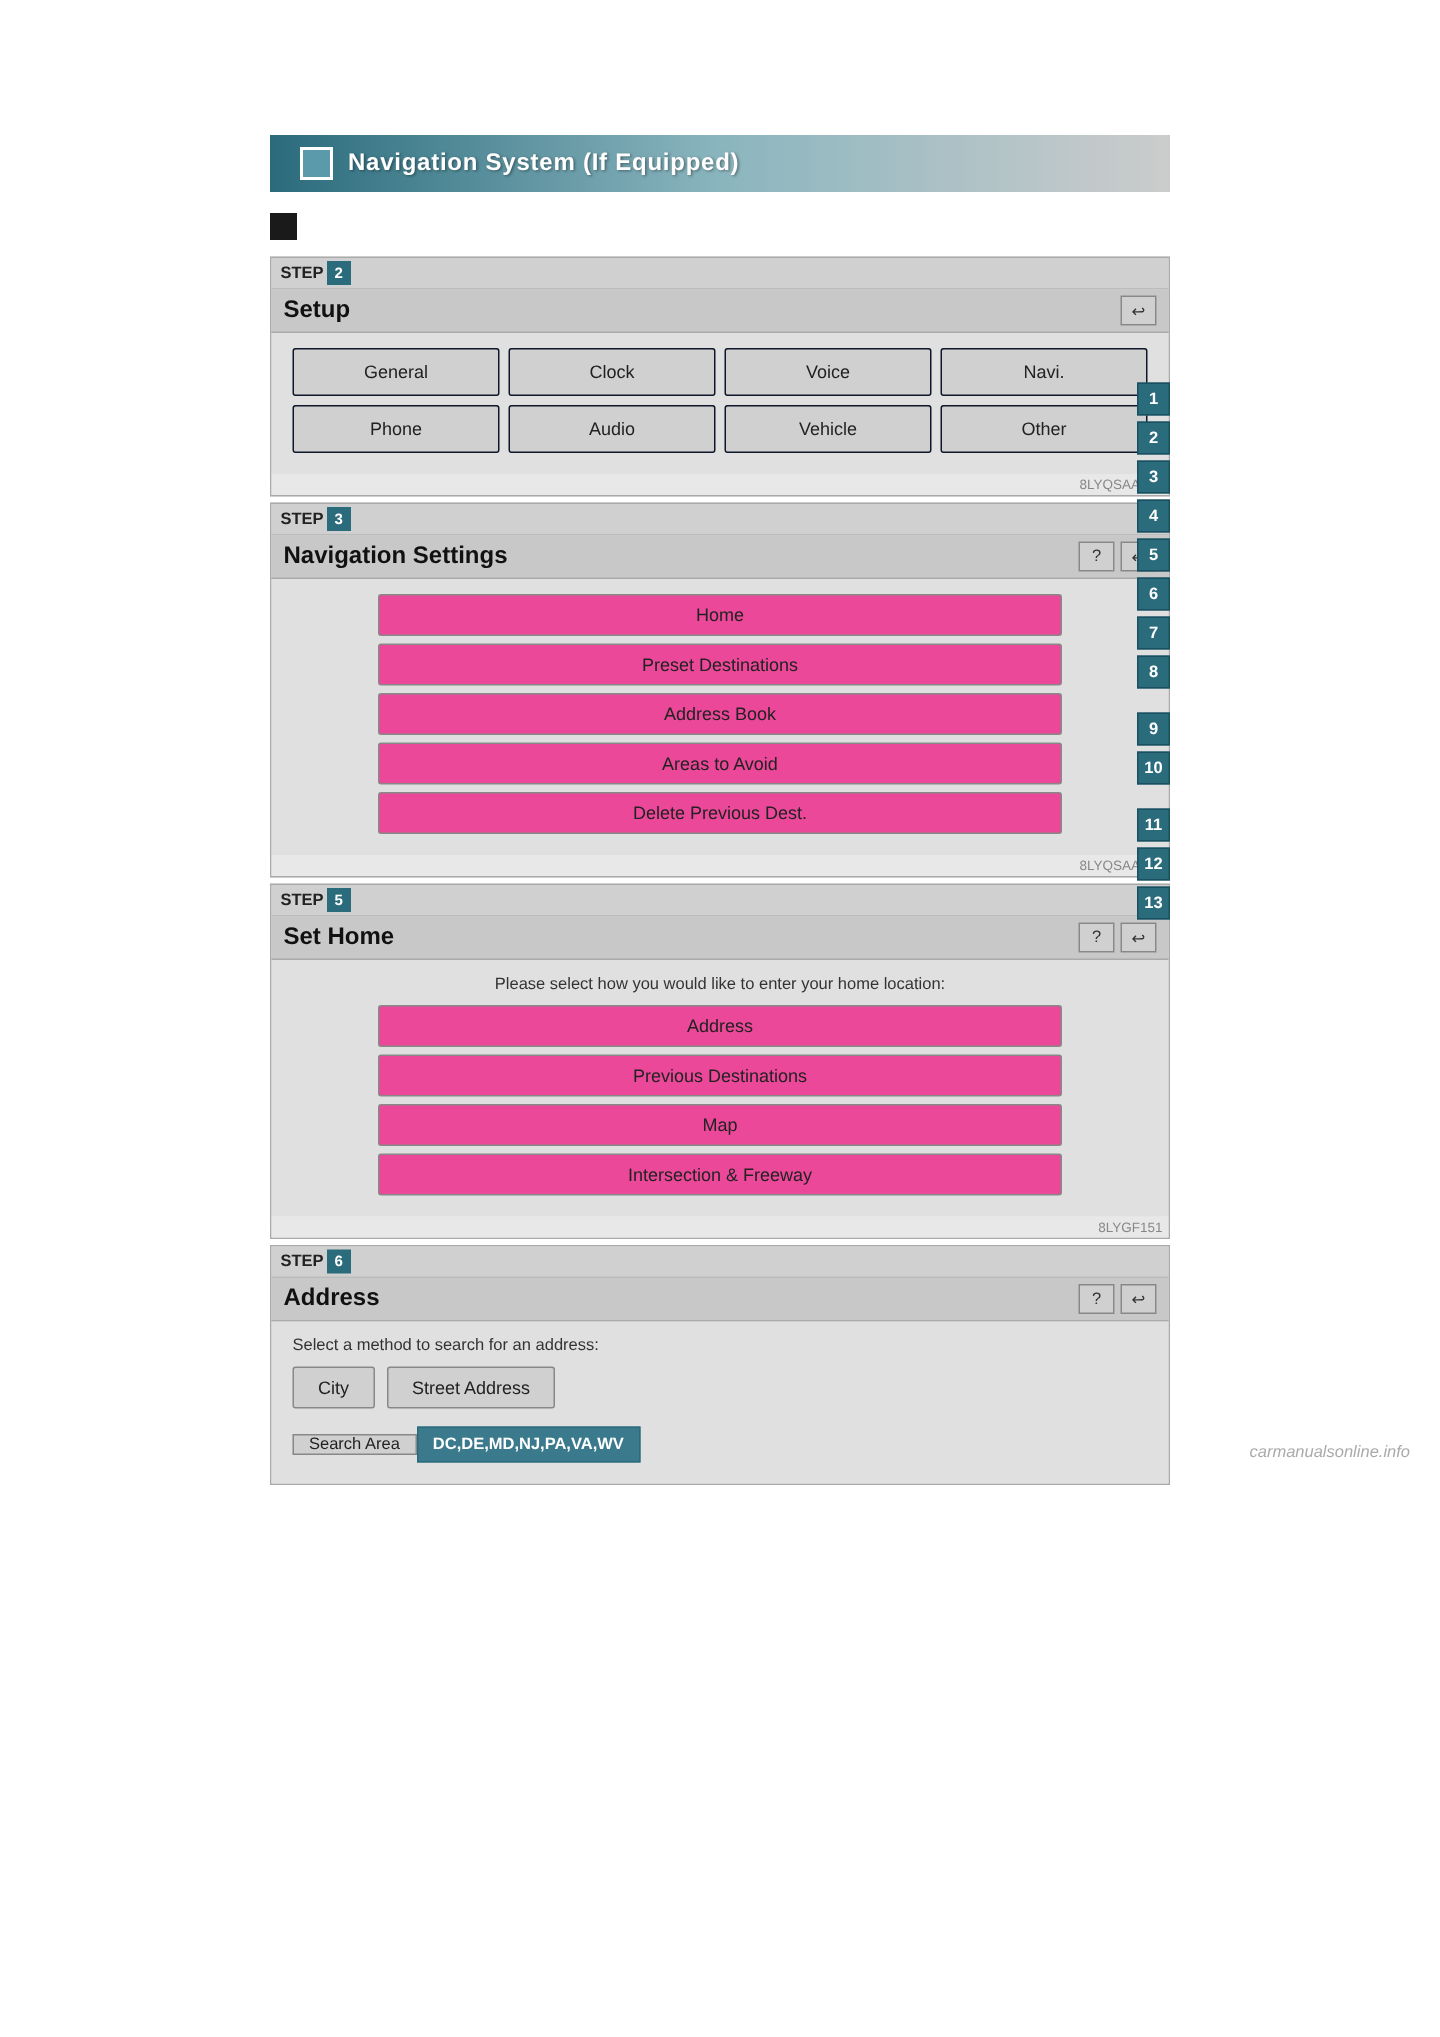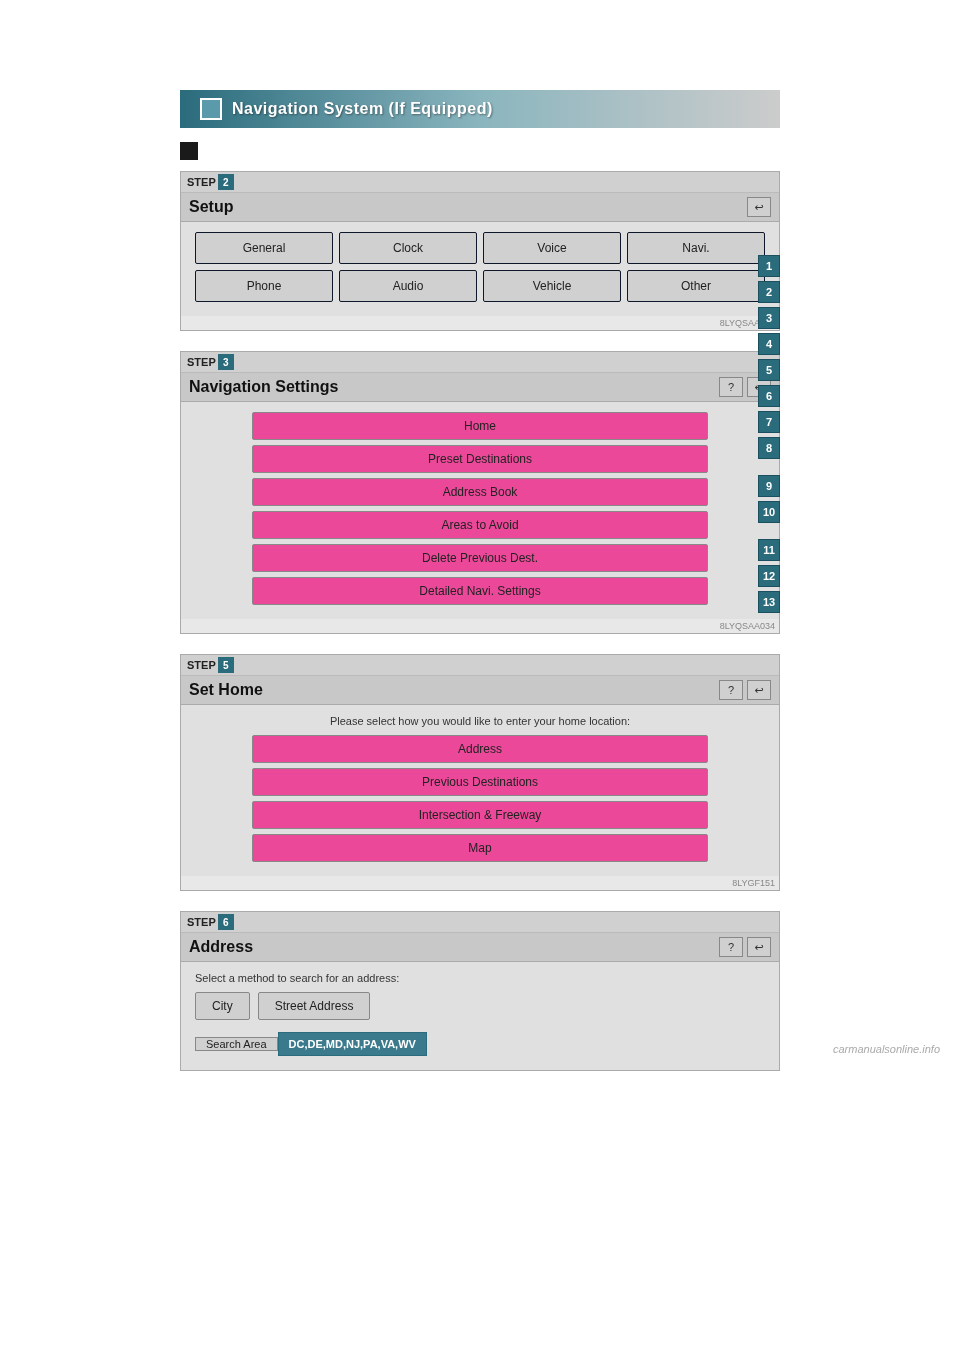--- a/index.html
+++ b/index.html
@@ -70,21 +70,21 @@
     }
     .badge-gap {
       height: 8px;
     }
 
     
     .panels-container {
       margin: 0 180px;
       display: flex;
       flex-direction: column;
-      gap: 16px;
+      gap: 0;
     }
 
     
     .step-panel {
       border: 1px solid #aaa;
       background: #e8e8e8;
       margin-bottom: 4px;
     }
     .step-label {
       background: #d0d0d0;
@@ -332,21 +332,20 @@
           <div class="panel-btn panel-btn-back"></div>
         </div>
       </div>
       <div class="panel-body">
         <div class="nav-list">
           <div class="nav-list-btn">Home</div>
           <div class="nav-list-btn">Preset Destinations</div>
           <div class="nav-list-btn">Address Book</div>
           <div class="nav-list-btn">Areas to Avoid</div>
           <div class="nav-list-btn">Delete Previous Dest.</div>
-          <div class="nav-list-btn">Detailed Navi. Settings</div>
         </div>
       </div>
       <div class="watermark">8LYQSAA034</div>
     </div>
 
     <div class="step-panel">
       <div class="step-label">
         <span>STEP</span>
         <span class="step-num">5</span>
       </div>
@@ -355,22 +354,22 @@
         <div class="panel-controls">
           <div class="panel-btn panel-btn-q"></div>
           <div class="panel-btn panel-btn-back"></div>
         </div>
       </div>
       <div class="panel-body">
         <div class="set-home-desc">Please select how you would like to enter your home location:</div>
         <div class="nav-list">
           <div class="nav-list-btn">Address</div>
           <div class="nav-list-btn">Previous Destinations</div>
+          <div class="nav-list-btn">Map</div>
           <div class="nav-list-btn">Intersection &amp; Freeway</div>
-          <div class="nav-list-btn">Map</div>
         </div>
       </div>
       <div class="watermark">8LYGF151</div>
     </div>
 
     <div class="step-panel">
       <div class="step-label">
         <span>STEP</span>
         <span class="step-num">6</span>
       </div>

